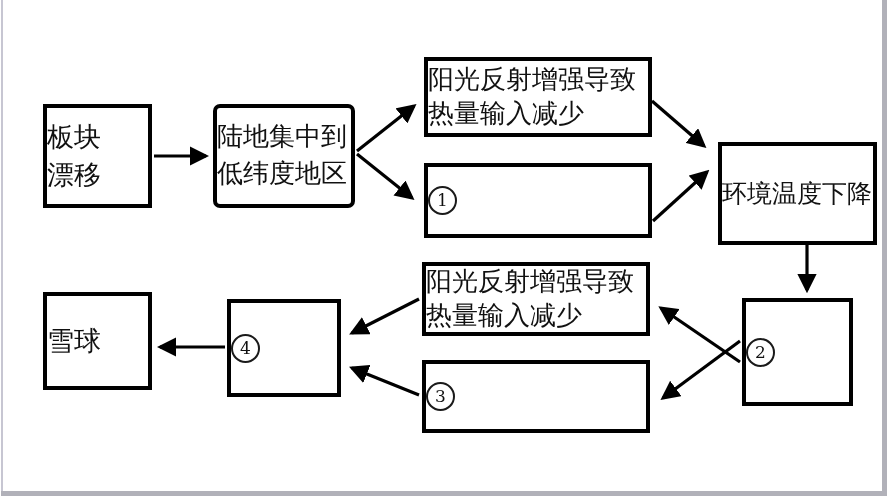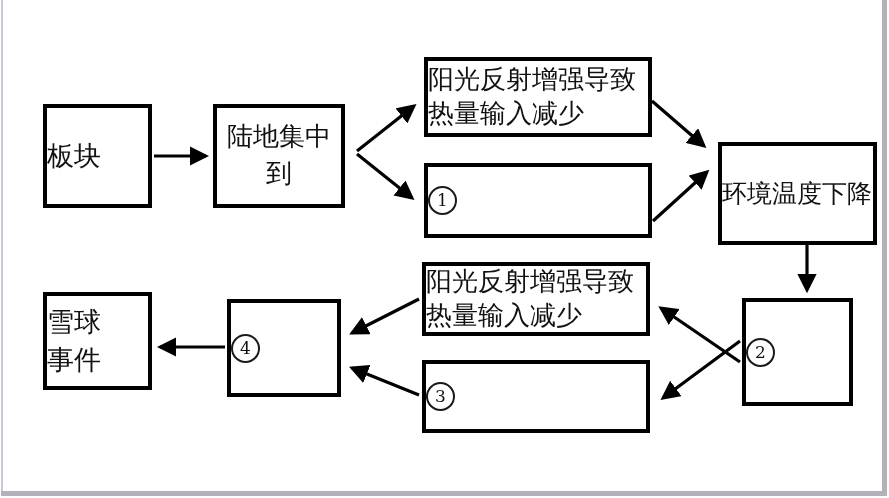--- a/index.html
+++ b/index.html
@@ -11,21 +11,21 @@
   .edge-left{position:absolute;left:1px;top:0;width:2px;height:492px;background:#c7c6d2;}
   .edge-right{position:absolute;right:2px;top:0;width:5px;height:491px;background:#b1b1b9;}
   .edge-bottom{position:absolute;left:1px;right:2px;bottom:2px;height:5px;background:#b1b1b9;}
   
   .box{
     position:absolute;border:4px solid #000;background:#fff;box-sizing:border-box;
     display:flex;flex-direction:column;align-items:flex-start;justify-content:center;
     text-align:center;line-height:1.32;
   }
   .b-plate  {left:43px; top:104px;width:109px;height:104px;font-size:27px;line-height:1.42;}
-  .b-land   {left:213px;top:104px;width:132px;height:104px;font-size:26px;line-height:1.42;}
+  .b-land   {left:213px;top:104px;width:142px;height:104px;font-size:26px;line-height:1.42;border-radius:7px;}
   .b-sun-top{left:424px;top:57px; width:228px;height:80px; font-size:26px;}
   .b-c1     {left:424px;top:163px;width:228px;height:75px;}
   .b-env    {left:718px;top:105px;width:159px;height:103px;font-size:25px;margin-top:37px;}
   .b-c2     {left:742px;top:298px;width:111px;height:108px;}
   .b-sun-bot{left:422px;top:262px;width:228px;height:74px; font-size:26px;}
   .b-c3     {left:422px;top:360px;width:228px;height:73px;}
   .b-c4     {left:227px;top:299px;width:114px;height:98px;}
   .b-snow   {left:43px; top:292px;width:109px;height:98px; font-size:27px;line-height:1.42;}
   
   .num{
@@ -55,24 +55,26 @@
     <line x1="807" y1="209" x2="807" y2="290" marker-end="url(#ah)"></line>
     <line x1="740" y1="362" x2="661" y2="308" marker-end="url(#ah)"></line>
     <line x1="740" y1="341" x2="663" y2="398" marker-end="url(#ah)"></line>
     <line x1="419" y1="299" x2="352" y2="333" marker-end="url(#ah)"></line>
     <line x1="419" y1="395" x2="352" y2="368" marker-end="url(#ah)"></line>
     <line x1="225" y1="347" x2="160" y2="347" marker-end="url(#ah)"></line>
   </svg>
 
   <div class="box b-plate">
     <span>板块</span>
+    <span>漂移</span>
   </div>
 
   <div class="box b-land">
     <span>陆地集中到</span>
+    <span>低纬度地区</span>
   </div>
 
   <div class="box b-sun-top">
     <span>阳光反射增强导致</span>
     <span>热量输入减少</span>
   </div>
 
   <div class="box b-c1">
     <span class="num">
       <span>1</span>
@@ -101,20 +103,19 @@
   </div>
 
   <div class="box b-c4">
     <span class="num">
       <span>4</span>
     </span>
   </div>
 
   <div class="box b-snow">
     <span>雪球</span>
-    <span>事件</span>
   </div>
 
   <div class="edge-left"></div>
   <div class="edge-right"></div>
   <div class="edge-bottom"></div>
 
 </div>
 
 </body></html>

